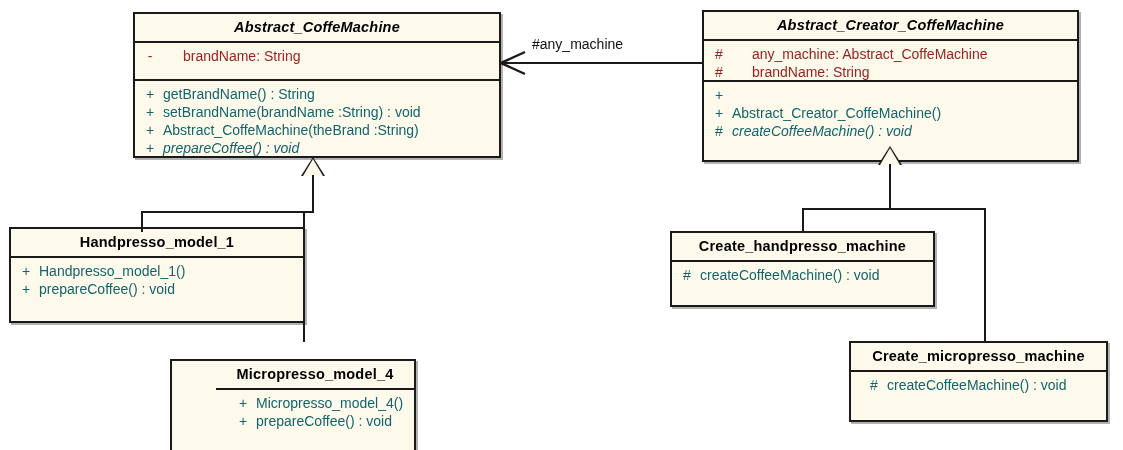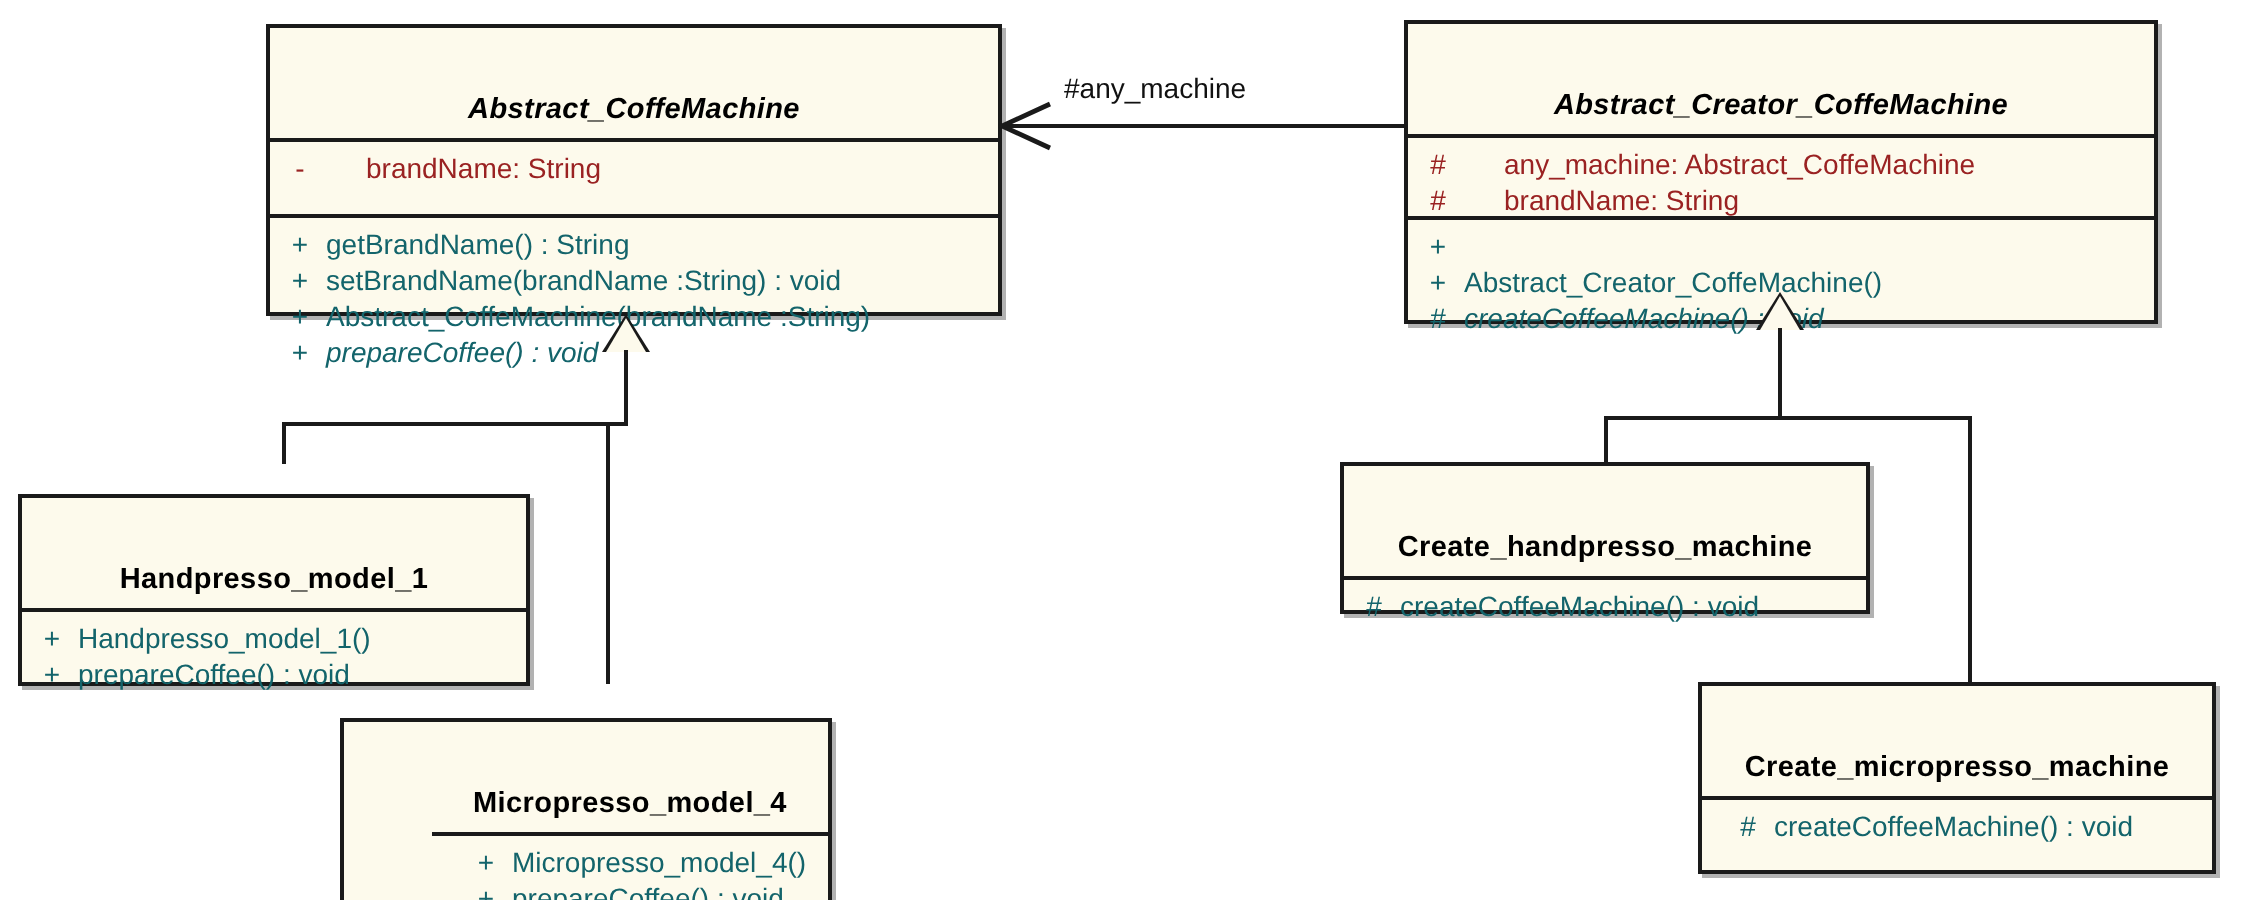--- a/index.html
+++ b/index.html
@@ -27,21 +27,20 @@
   .class-name {
     box-sizing: border-box;
     text-align: center;
     font-weight: bold;
     font-size: 14.5px;
     color: #000000;
     letter-spacing: 0.2px;
     padding: 5px 4px 6px 4px;
     border-bottom: 2px solid #1a1a1a;
     white-space: nowrap;
-    margin-top: 28px;
   }
   .class-name.abstract { font-style: italic; }
 
   .compartment {
     box-sizing: border-box;
     padding: 4px 2px 5px 2px;
   }
   .compartment.attrs {
     border-bottom: 2px solid #1a1a1a;
   }
@@ -116,21 +115,21 @@
       <div class="member member-op">
         <span class="vis">+</span>
         <span class="sig">getBrandName() : String</span>
       </div>
       <div class="member member-op">
         <span class="vis">+</span>
         <span class="sig">setBrandName(brandName :String) : void</span>
       </div>
       <div class="member member-op">
         <span class="vis">+</span>
-        <span class="sig">Abstract_CoffeMachine(brandName :String)</span>
+        <span class="sig">Abstract_CoffeMachine(theBrand :String)</span>
       </div>
       <div class="member member-op">
         <span class="vis">+</span>
         <span class="sig italic">prepareCoffee() : void</span>
       </div>
     </div>
   </div>
 
   <div class="uml-class" style="left:702px; top:10px; width:377px; height:152px;">
     <div class="class-name abstract">Abstract_Creator_CoffeMachine</div>
@@ -152,21 +151,21 @@
         <span class="vis">+</span>
         <span class="sig">Abstract_Creator_CoffeMachine()</span>
       </div>
       <div class="member member-op">
         <span class="vis">#</span>
         <span class="sig italic">createCoffeeMachine() : void</span>
       </div>
     </div>
   </div>
 
-  <div class="uml-class" style="left:9px; top:247px; width:256px; height:96px;">
+  <div class="uml-class" style="left:9px; top:227px; width:296px; height:96px;">
     <div class="class-name">Handpresso_model_1</div>
     <div class="compartment ops">
       <div class="member member-op">
         <span class="vis">+</span>
         <span class="sig">Handpresso_model_1()</span>
       </div>
       <div class="member member-op">
         <span class="vis">+</span>
         <span class="sig">prepareCoffee() : void</span>
       </div>
@@ -190,21 +189,21 @@
   <div class="uml-class" style="left:670px; top:231px; width:265px; height:76px;">
     <div class="class-name">Create_handpresso_machine</div>
     <div class="compartment ops">
       <div class="member member-op">
         <span class="vis">#</span>
         <span class="sig">createCoffeeMachine() : void</span>
       </div>
     </div>
   </div>
 
-  <div class="uml-class" style="left:849px; top:341px; width:259px; height:96px;">
+  <div class="uml-class" style="left:849px; top:341px; width:259px; height:81px;">
     <div class="class-name">Create_micropresso_machine</div>
     <div class="compartment ops" style="padding-left:10px;">
       <div class="member member-op">
         <span class="vis">#</span>
         <span class="sig">createCoffeeMachine() : void</span>
       </div>
     </div>
   </div>
 
   <div class="line-h" style="left:503px; top:62px; width:200px;"></div>

